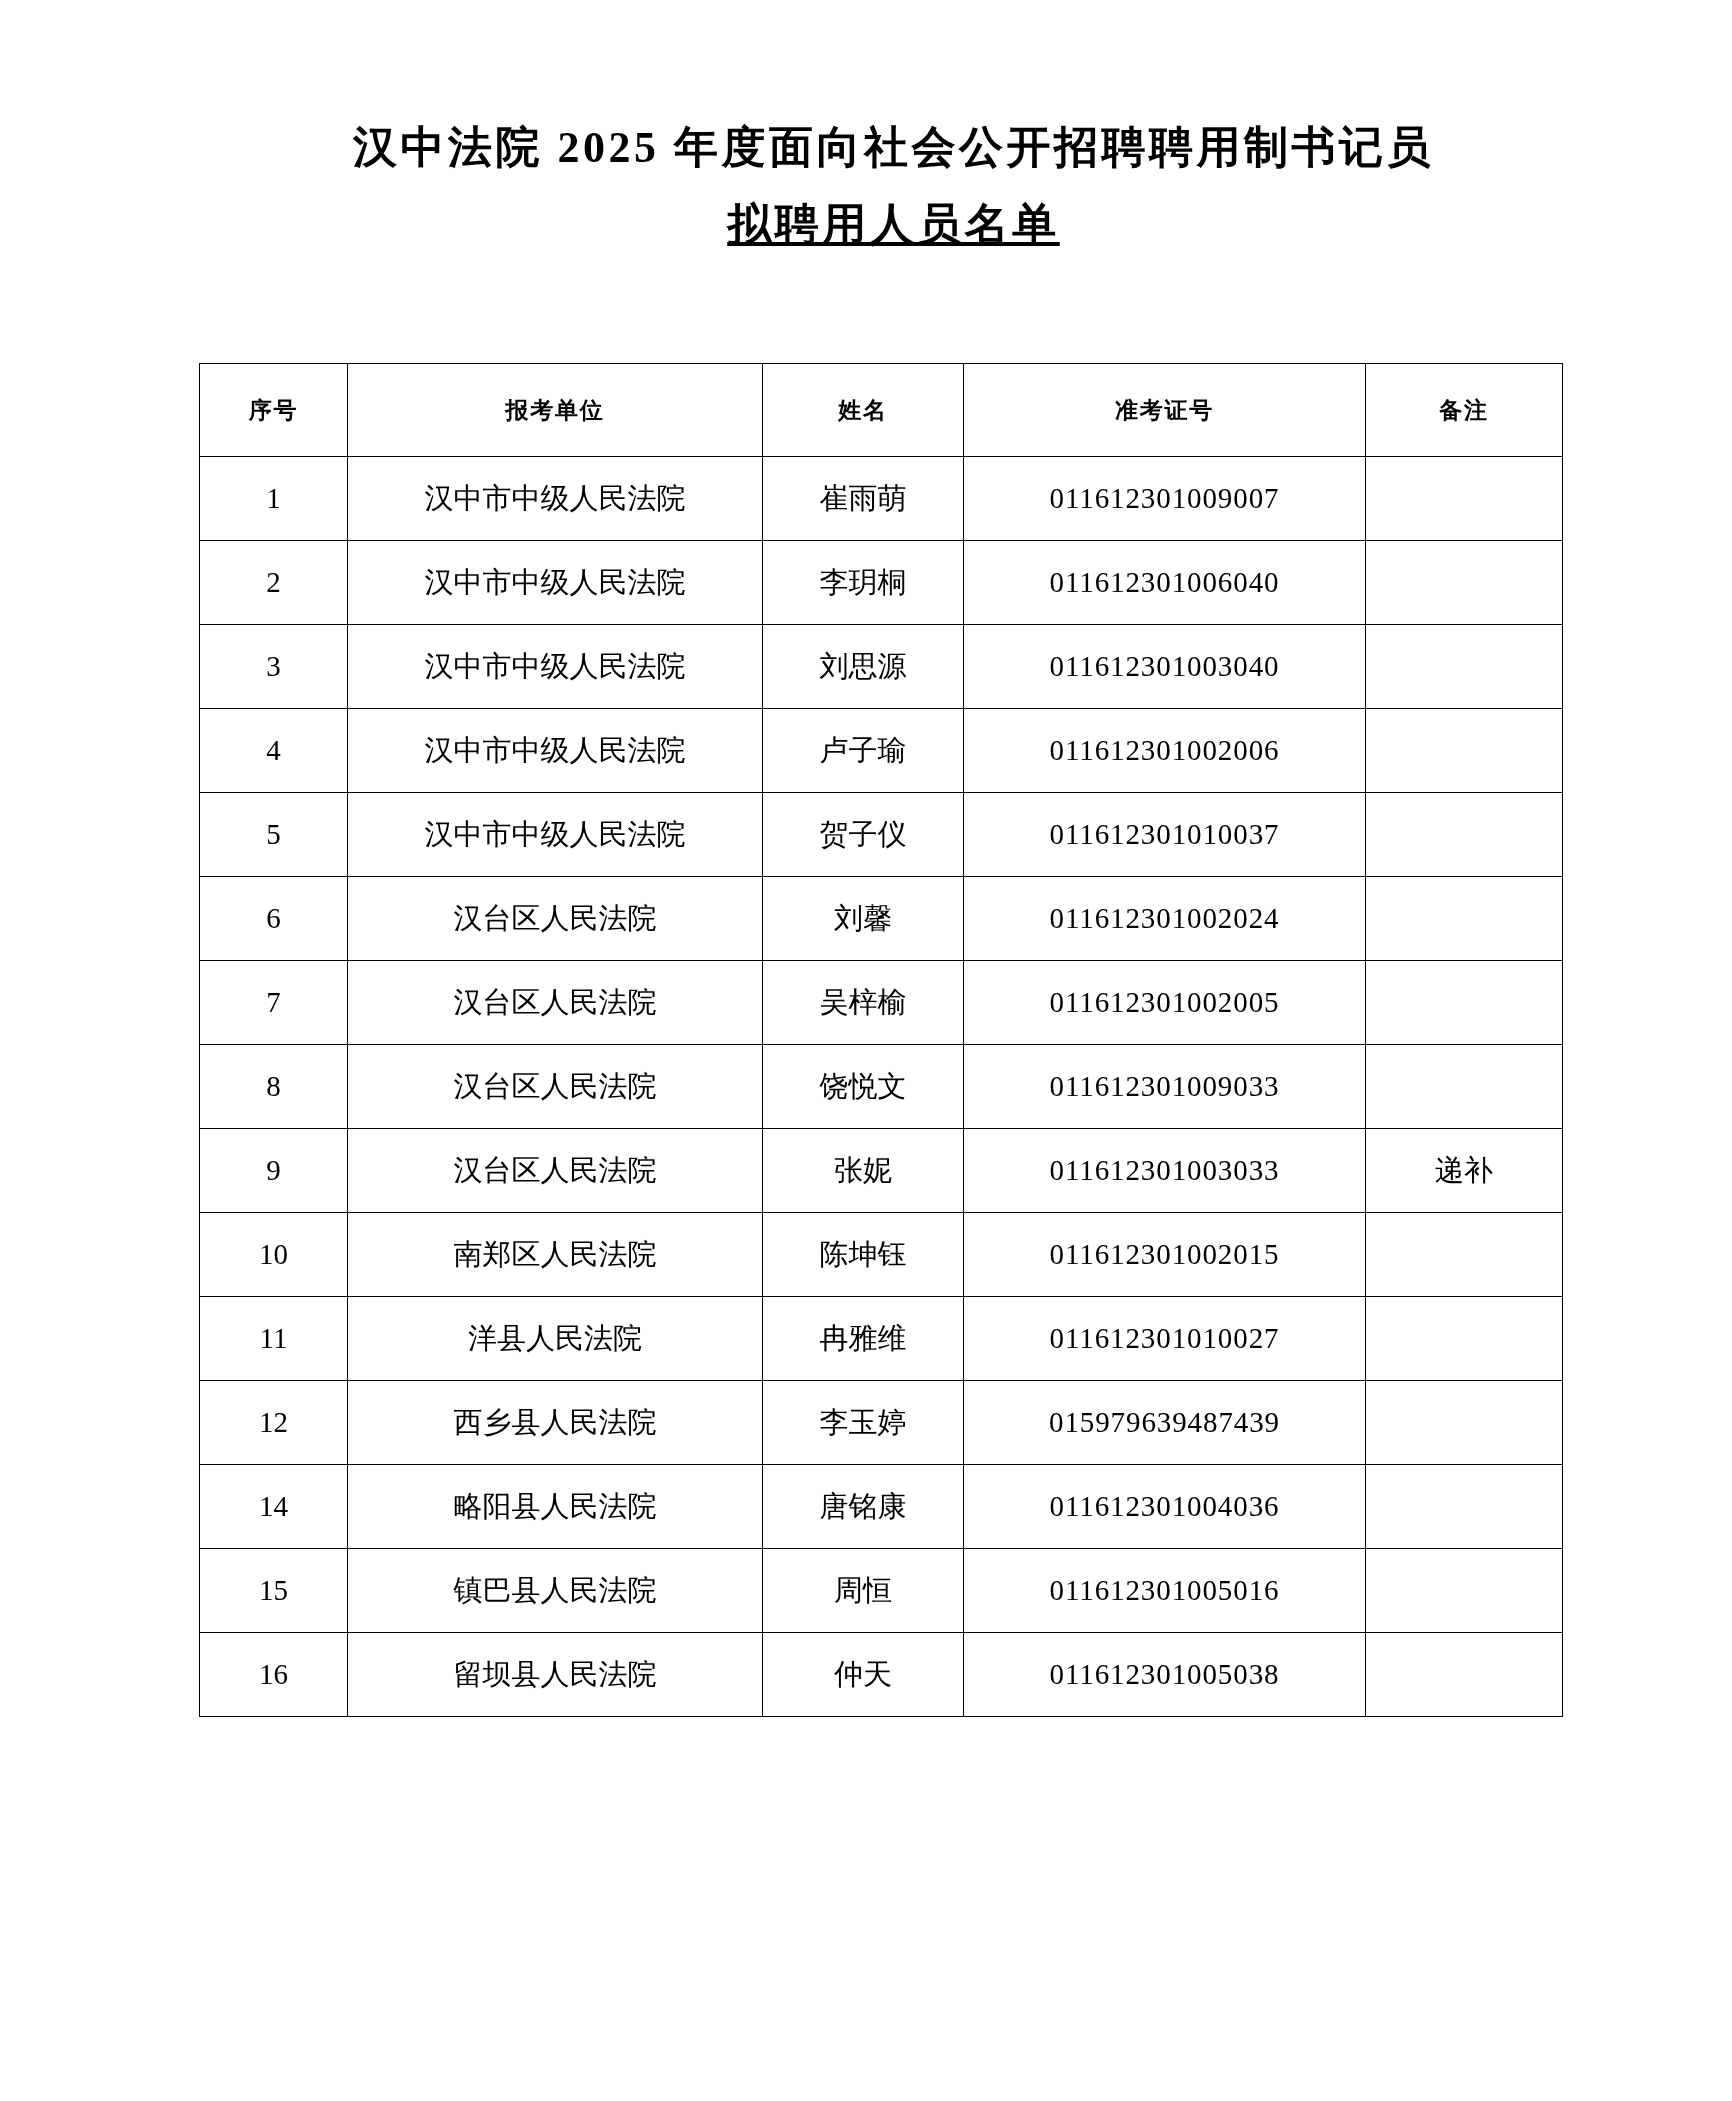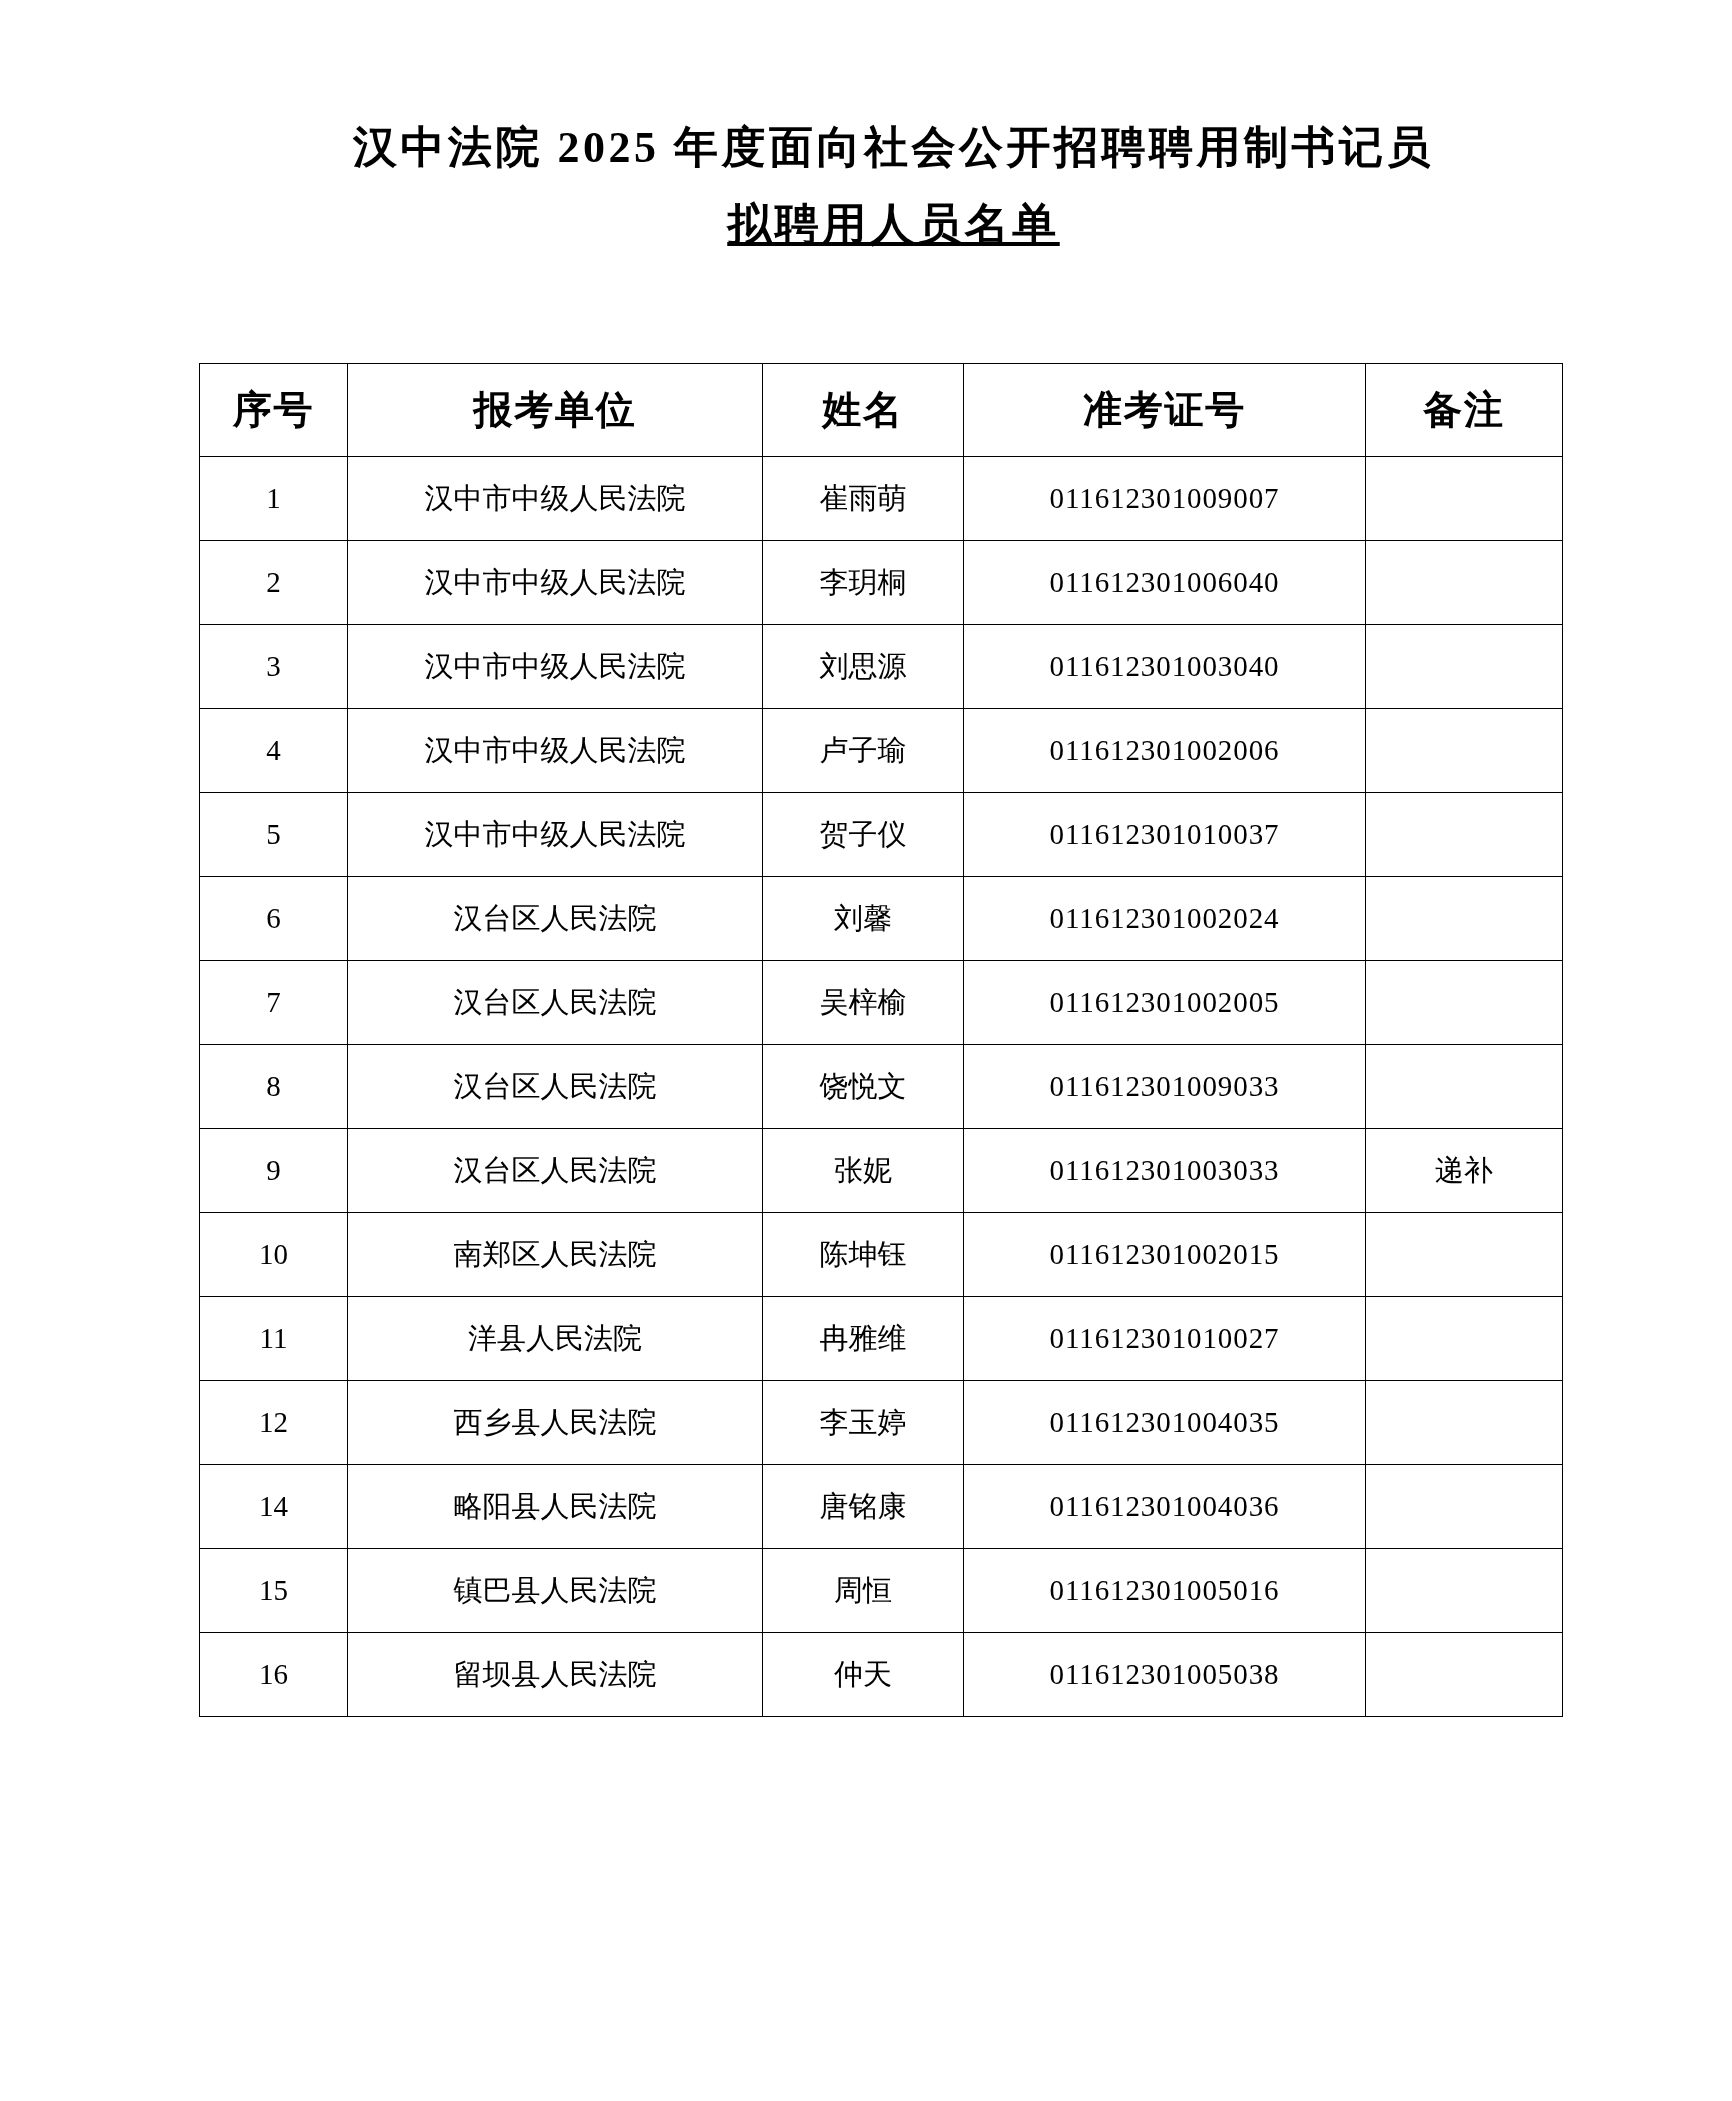--- a/index.html
+++ b/index.html
@@ -56,21 +56,21 @@
     padding: 0;
     overflow: hidden;
   }
   table.roster thead tr {
     height: 93px;
   }
   table.roster tbody tr {
     height: 84px;
   }
   table.roster th {
-    font-size: 39px;
+    font-size: 23px;
     font-weight: bold;
     letter-spacing: 1.7px;
   }
   table.roster td {
     font-size: 29px;
     font-weight: normal;
   }
   td.cell-ticket {
     font-size: 30px;
     letter-spacing: 0.9px;
@@ -176,21 +176,21 @@
         <td class="cell-no">11</td>
         <td class="cell-unit">洋县人民法院</td>
         <td class="cell-name">冉雅维</td>
         <td class="cell-ticket">011612301010027</td>
         <td class="cell-remark"></td>
       </tr>
       <tr>
         <td class="cell-no">12</td>
         <td class="cell-unit">西乡县人民法院</td>
         <td class="cell-name">李玉婷</td>
-        <td class="cell-ticket">011612301004035</td>
+        <td class="cell-ticket">015979639487439</td>
         <td class="cell-remark"></td>
       </tr>
       <tr>
         <td class="cell-no">14</td>
         <td class="cell-unit">略阳县人民法院</td>
         <td class="cell-name">唐铭康</td>
         <td class="cell-ticket">011612301004036</td>
         <td class="cell-remark"></td>
       </tr>
       <tr>

